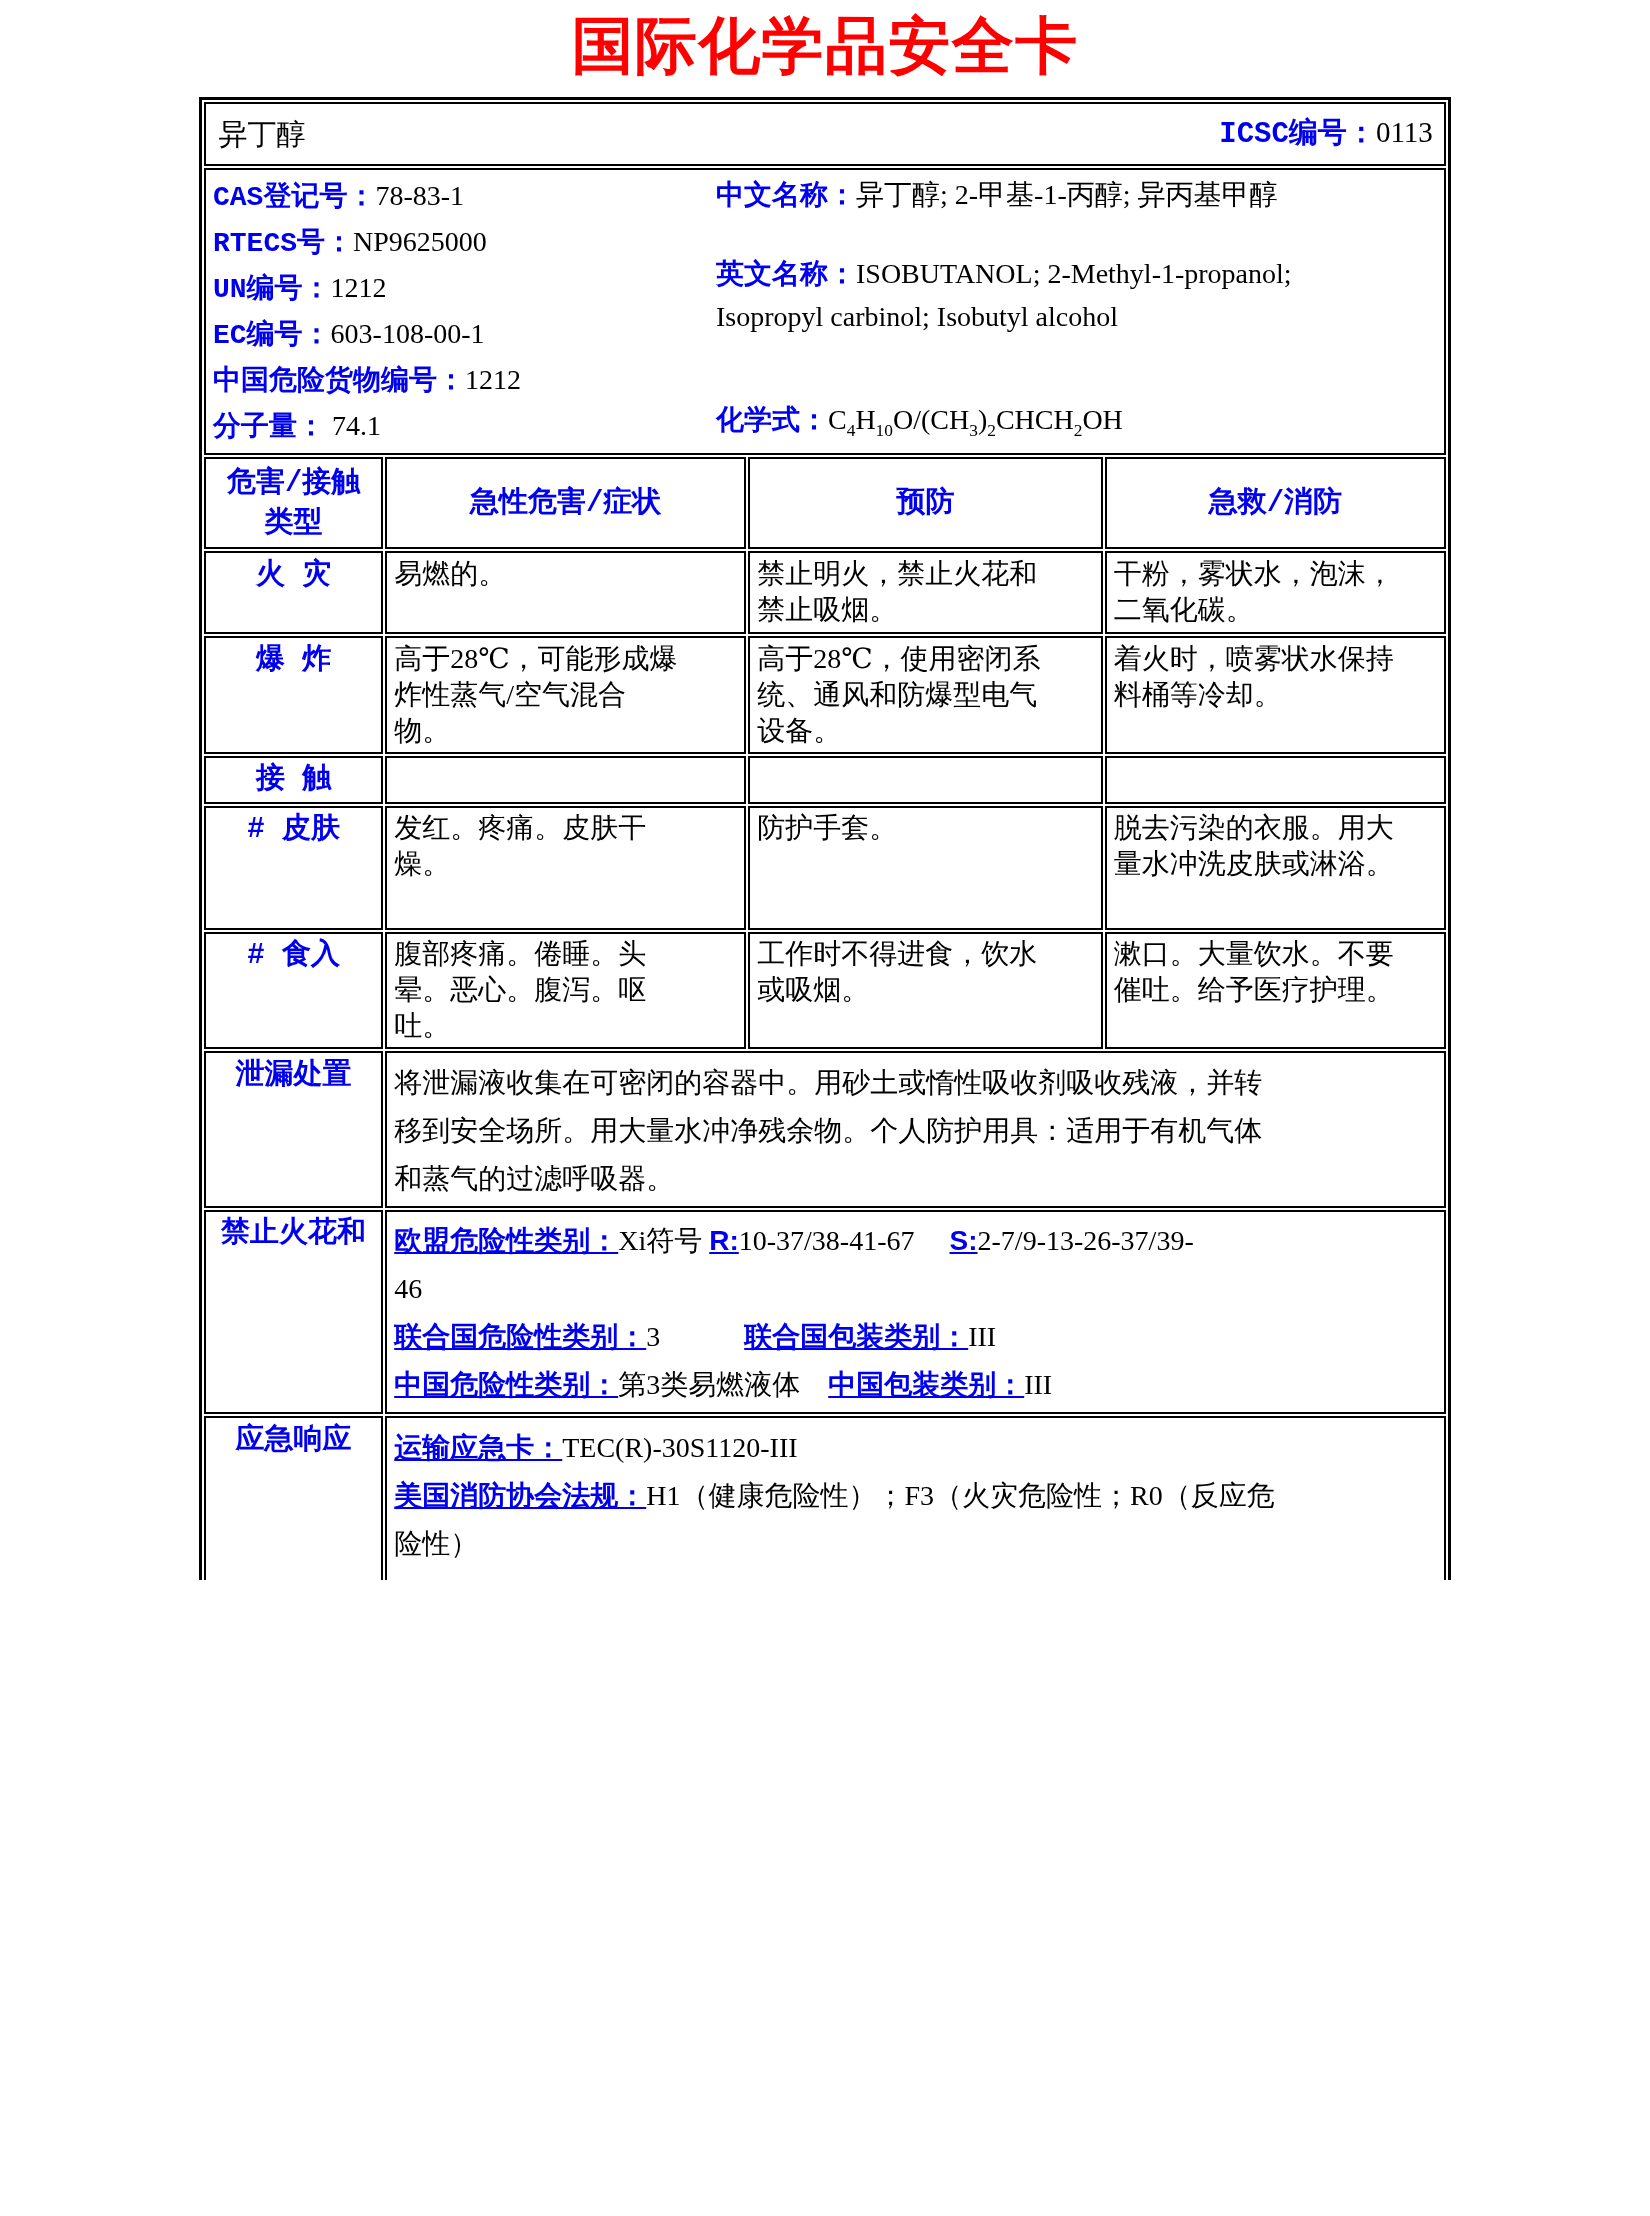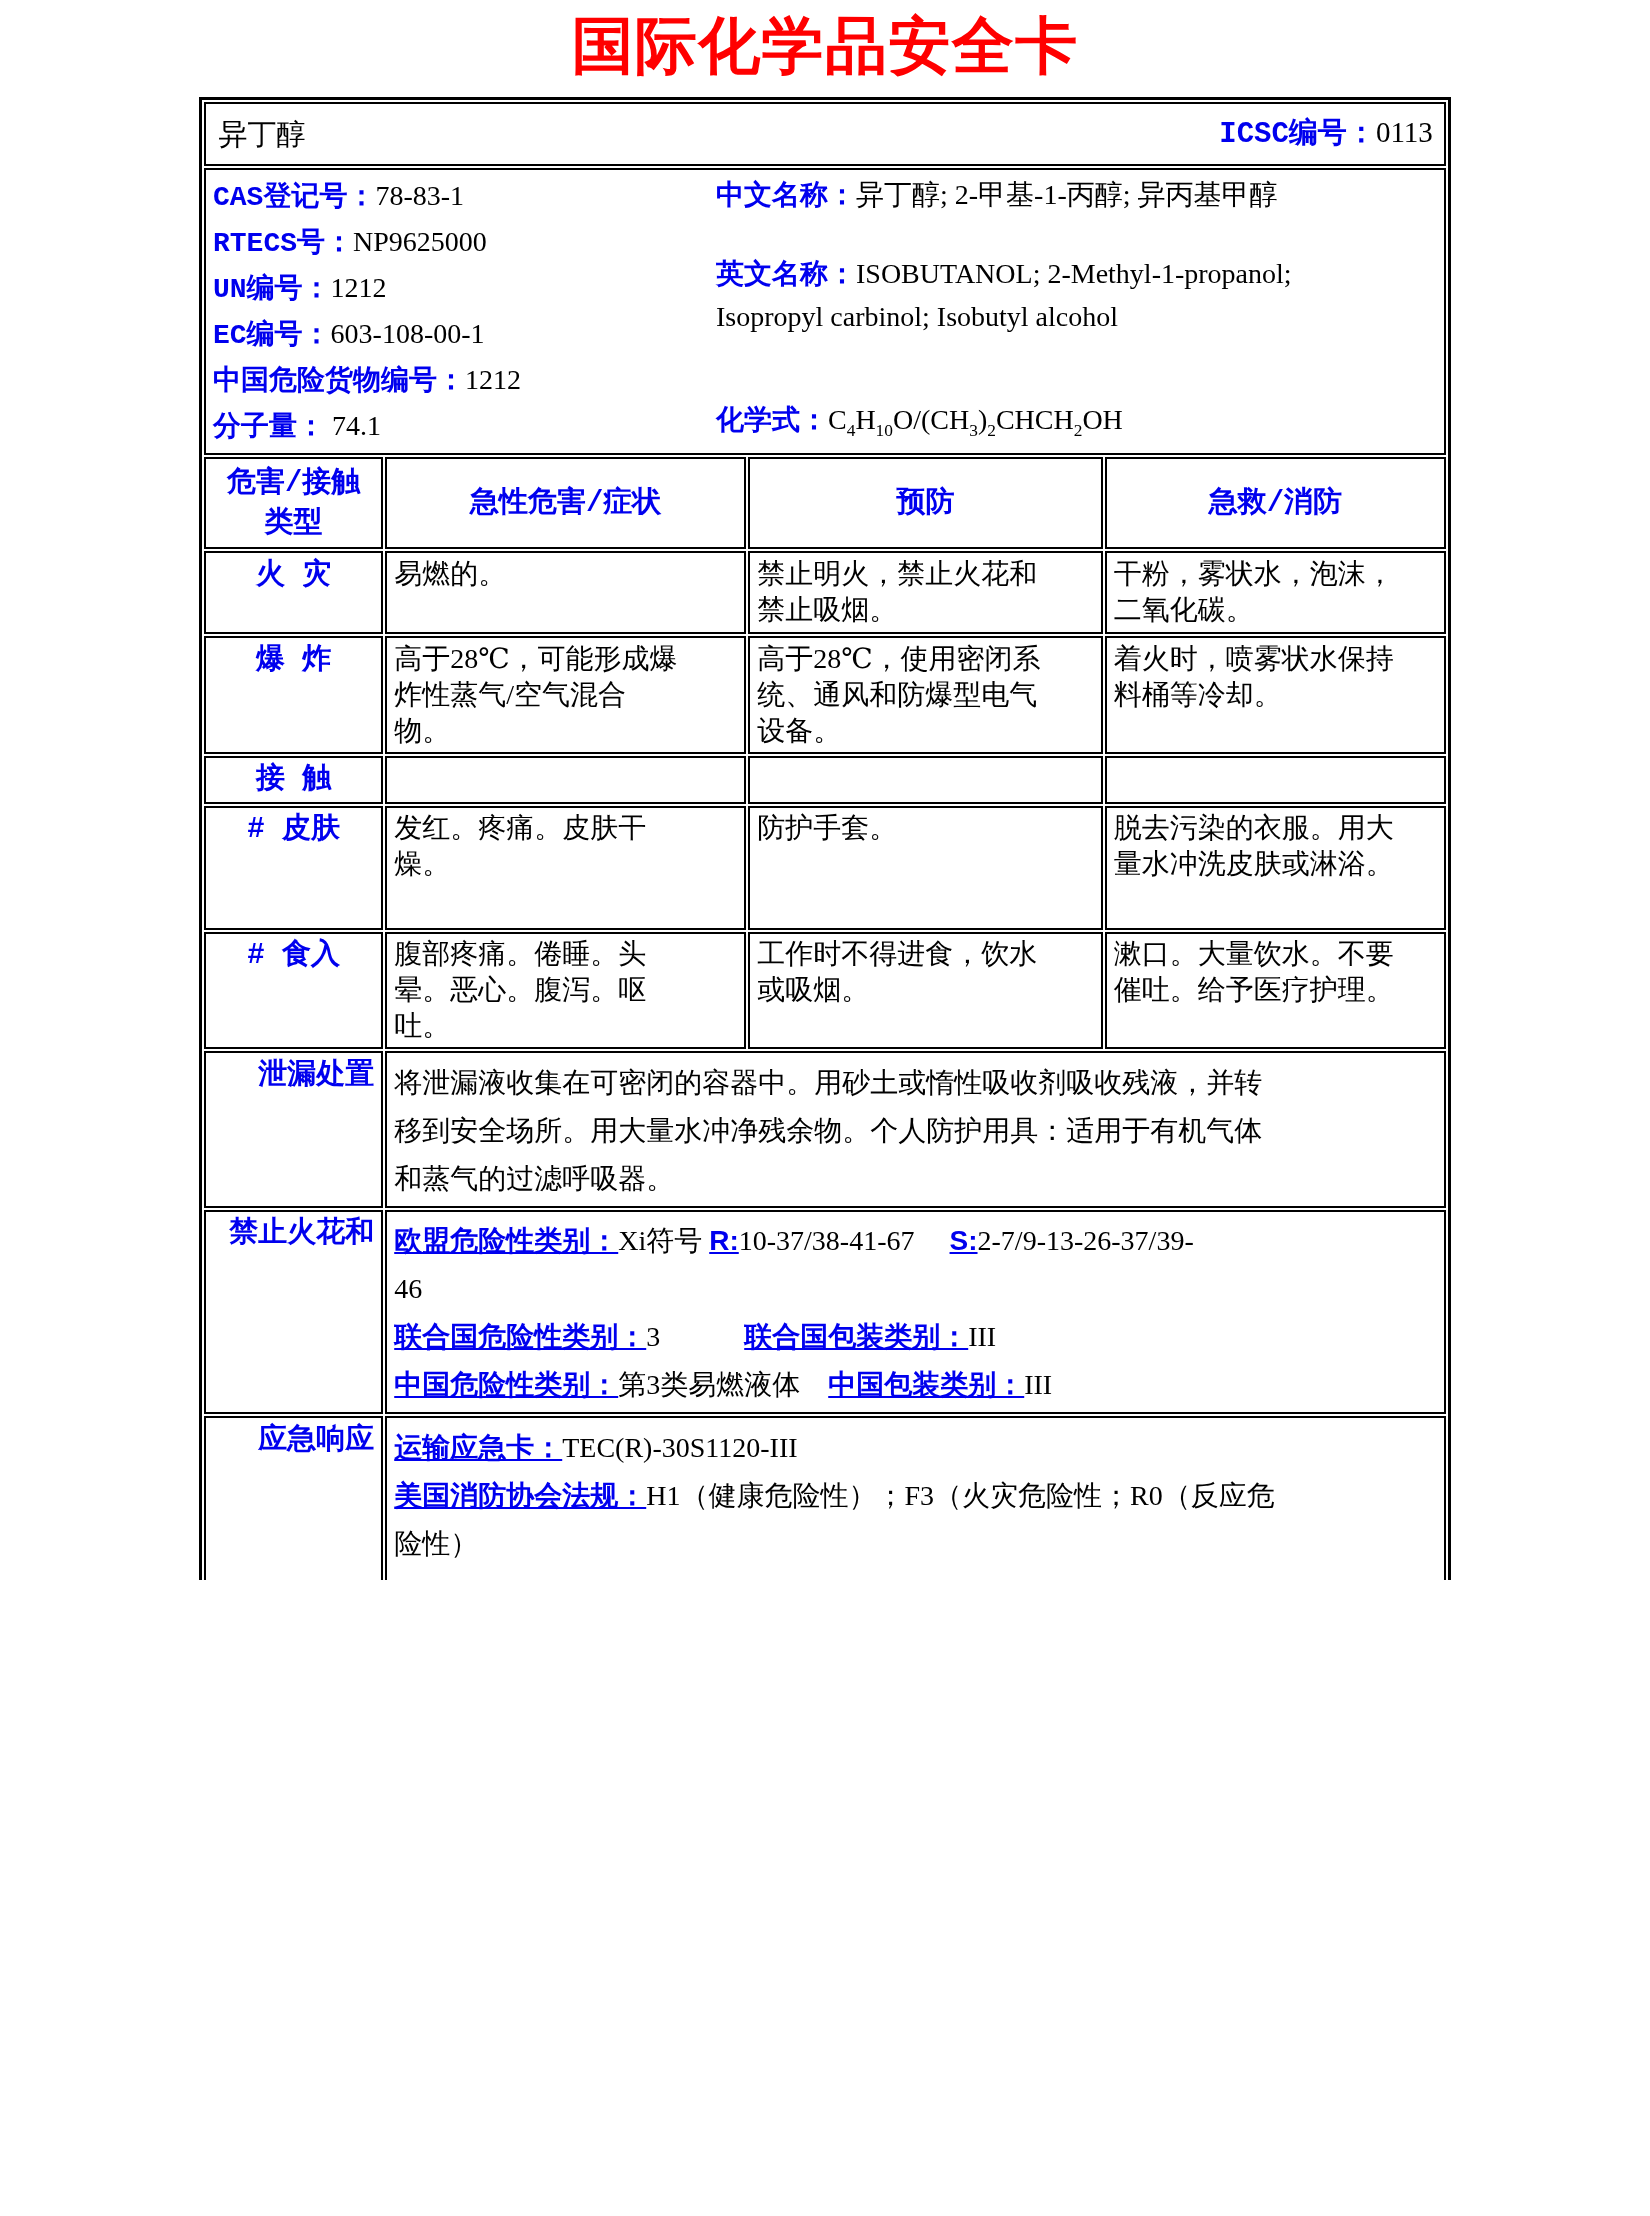--- a/index.html
+++ b/index.html
@@ -96,21 +96,21 @@
   tr.rhz4 { height: 124px; }
   tr.rhz5 { height: 155px; }
   tr.rhz6 { height: 117px; }
 
   
   tr.rsec td.secc { line-height: 48px; padding-top: 5.6px; }
   tr.rs0 { height: 143px; }
   tr.rs1 { height: 203px; }
   tr.rs2 { height: 178px; }
   tr.rs3 { height: 53px; }
-  td.seclbl { text-align: right; vertical-align: middle; }
+  td.seclbl { text-align: center; vertical-align: middle; }
   td.seclbl .lab { font-size: 29px; }
   .seg-l {
     font-family: "Liberation Sans", "DejaVu Sans", sans-serif;
     font-weight: bold;
     color: #0000ee;
     white-space: pre-wrap;
     text-decoration: underline;
   }
   .seg-v { color: #000000; white-space: pre-wrap; }
 </style>

